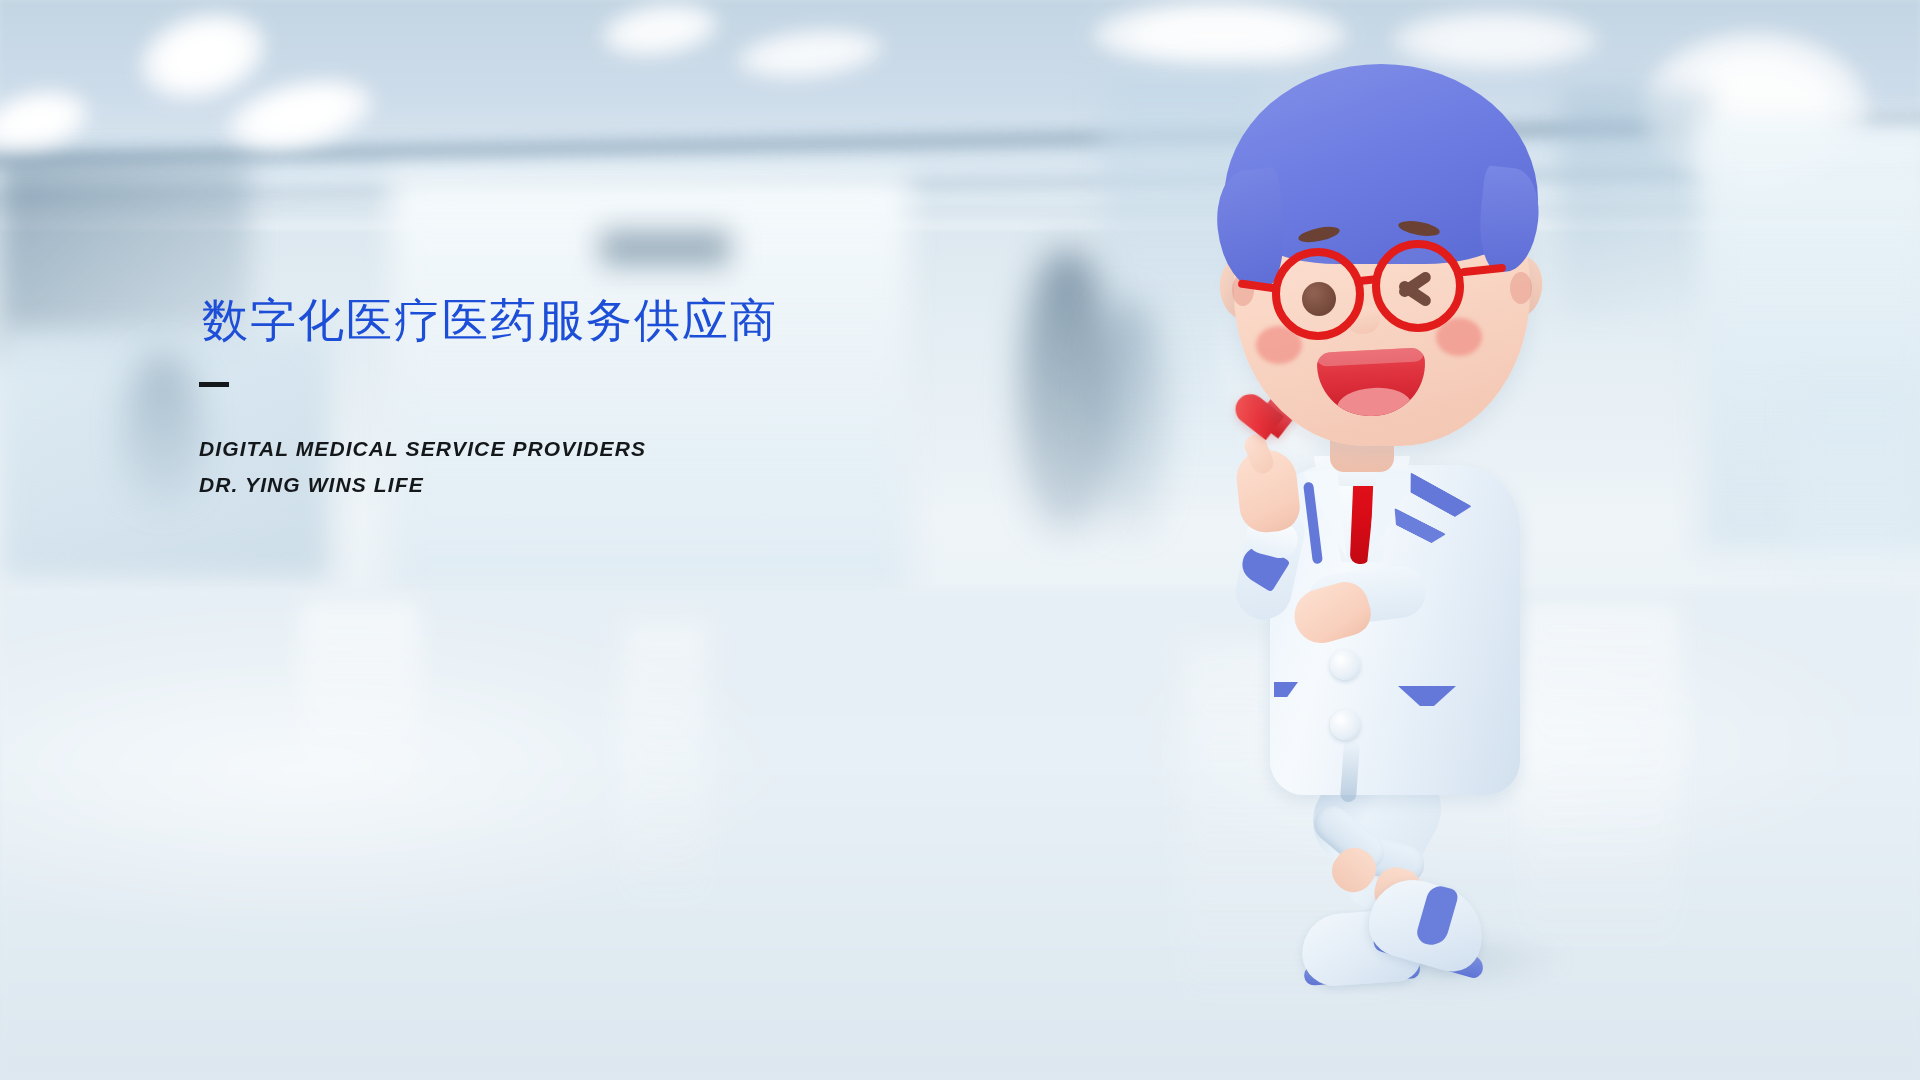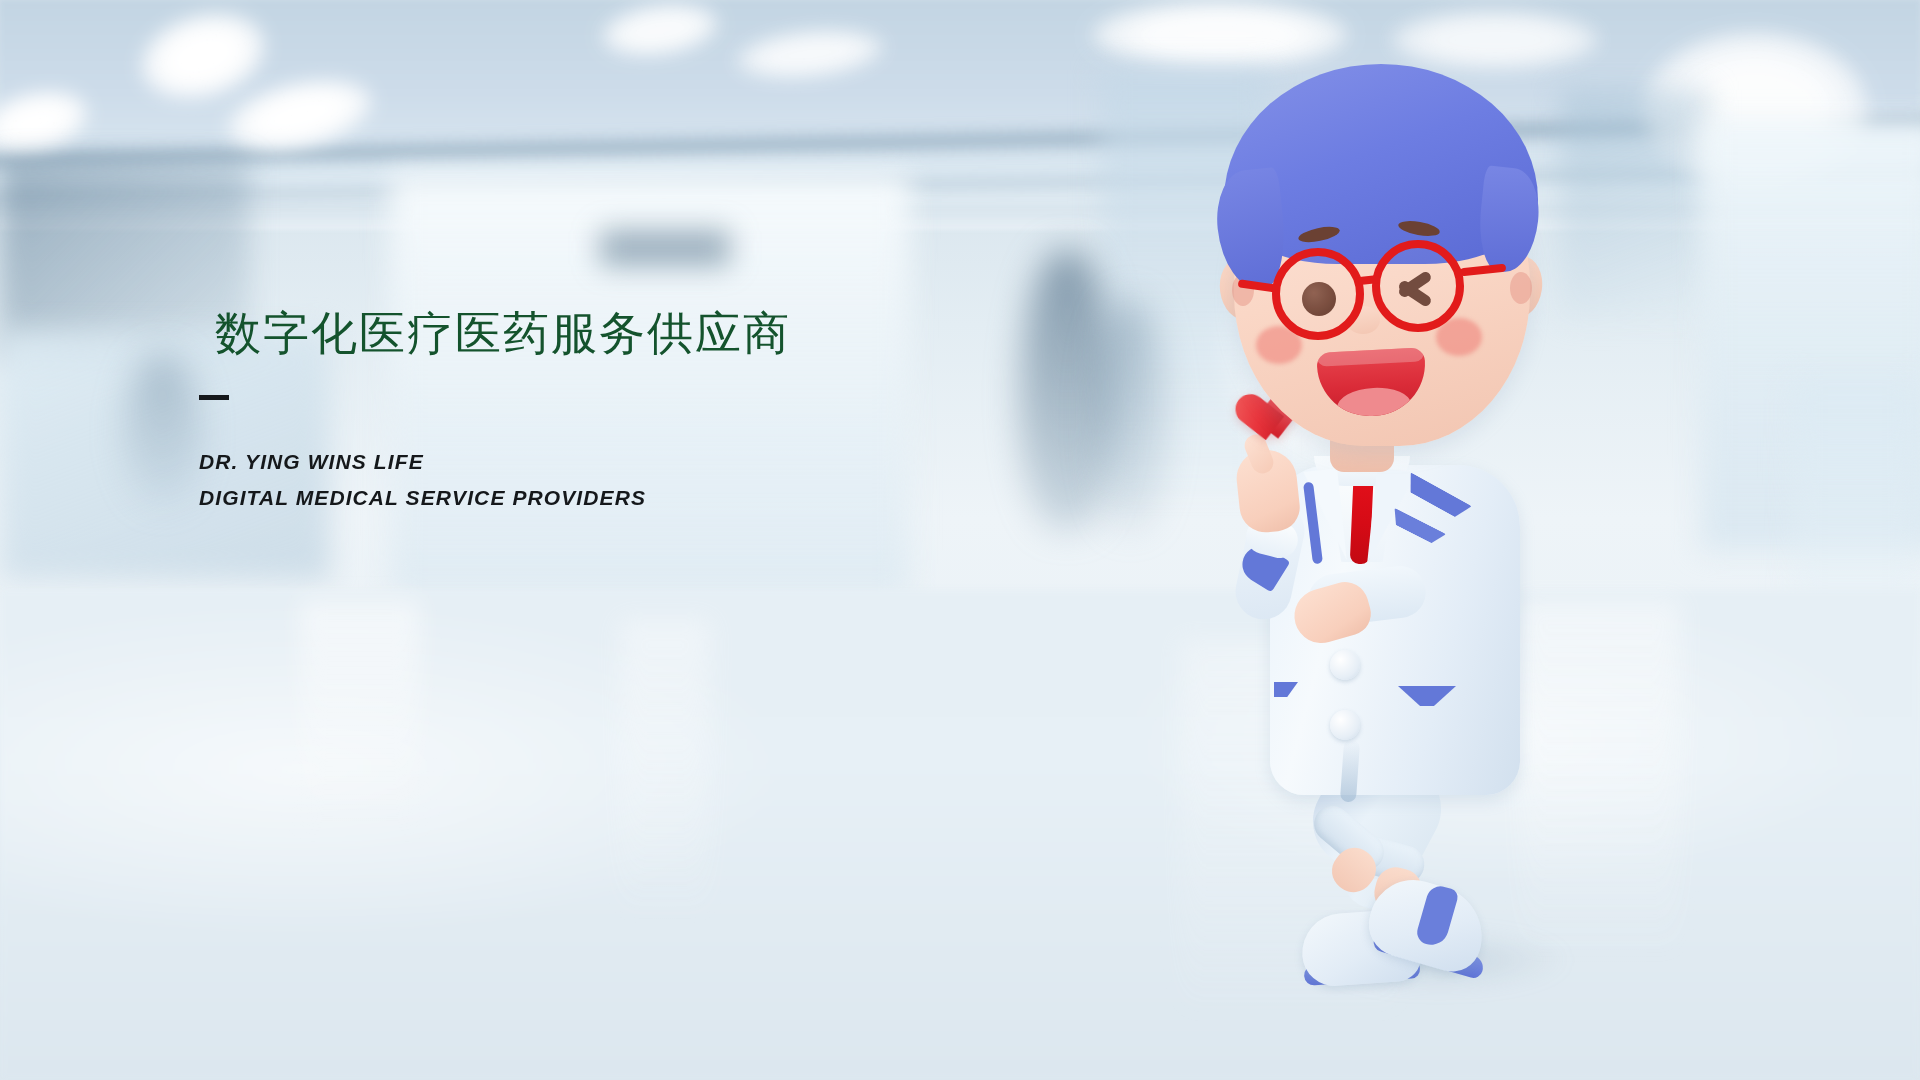--- a/index.html
+++ b/index.html
@@ -145,25 +145,25 @@
   .floor-streak.s4 { left: 1180px; top: 640px; width: 220px; height: 380px; opacity:.55;}
 
   
   .copy {
     position: absolute;
     left: 199px;
     top: 292px;
     width: 760px;
   }
   .headline {
-    margin: 16px;
+    margin: 3px;
     font-size: 46px;
     font-weight: 400;
     letter-spacing: 2px;
-    color: #14532d;
+    color: #1d4ed8;
     line-height: 1.1;
     white-space: nowrap;
   }
   .title-red {
     margin: 48px 0 0 0;
     font-size: 74px;
     font-weight: 700;
     letter-spacing: 14px;
     color: #e60012;
     line-height: 1.05;
@@ -628,22 +628,22 @@
   <div class="floor-streak s3"></div>
   <div class="floor-streak s4"></div>
 
   <div class="copy">
     <h2 class="headline">数字化医疗医药服务供应商</h2>
 
 
     <div class="rule"></div>
 
     <div class="sublines">
+      <div class="subline">DIGITAL MEDICAL SERVICE PROVIDERS</div>
       <div class="subline">DR. YING WINS LIFE</div>
-      <div class="subline">DIGITAL MEDICAL SERVICE PROVIDERS</div>
     </div>
   </div>
 
   <div class="mascot">
     <div class="m-shadow"></div>
 
     <div class="leg back"></div>
     <div class="leg front"></div>
     <div class="cuff c1"></div>
     <div class="cuff c2"></div>

